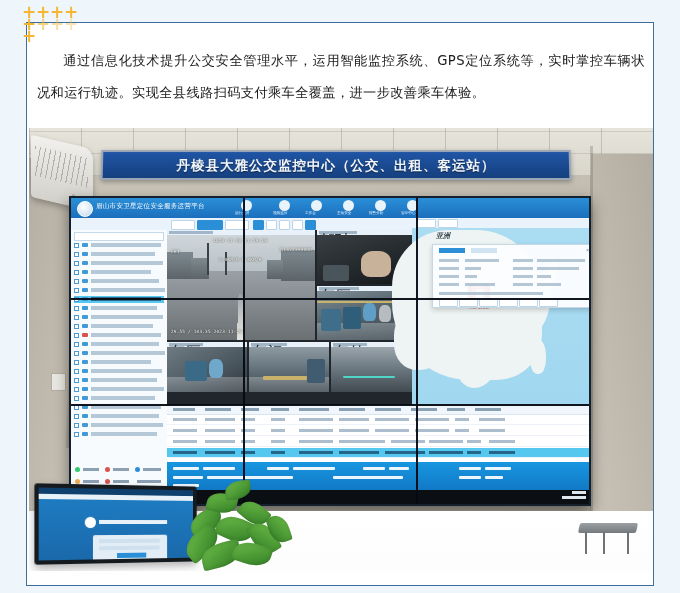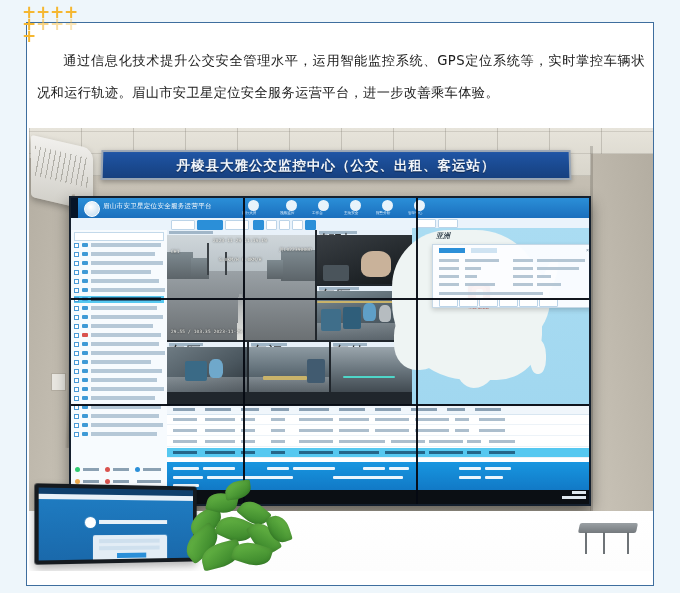--- a/index.html
+++ b/index.html
@@ -78,21 +78,21 @@
   
   .vw{position:absolute;left:40px;top:68px;width:522px;height:310px;
       background:#061428;border:2px solid #15202e;box-sizing:border-box;
       box-shadow:0 6px 14px rgba(0,0,0,.45);overflow:hidden;}
   .vw-inner{position:absolute;inset:0;}
   
   .seam-v{position:absolute;top:0;bottom:0;width:2px;background:rgba(5,10,18,.95);}
   .seam-h{position:absolute;left:0;right:0;height:2px;background:rgba(5,10,18,.95);}
 
   
-  .apphdr{position:absolute;left:7px;top:0;width:100%;height:20px;
+  .apphdr{position:absolute;left:0;top:0;width:100%;height:20px;
       background:linear-gradient(180deg,#2b8fd8,#1b6fbd);text-align:center;}
   .logo-c{position:absolute;left:6px;top:3px;width:14px;height:14px;border-radius:50%;
       background:radial-gradient(circle at 40% 35%,#ffffff,#bcd8ef);
       border:1px solid #fff;}
   .app-title{position:absolute;left:25px;top:4px;font-size:6.5px;color:#fff;
       letter-spacing:.3px;font-family:"DejaVu Sans",sans-serif;white-space:nowrap;}
   .navico{position:absolute;top:2px;width:11px;height:11px;border-radius:50%;
       background:rgba(255,255,255,.9);}
   .navlbl{position:absolute;top:13px;font-size:3.6px;color:#e7f3ff;white-space:nowrap;}
 
@@ -262,21 +262,21 @@
     <span style="left:42px;top:0px;">+</span>
     <span style="left:0px;top:12px;">+</span>
     <span style="left:0px;top:24px;">+</span>
     <span style="left:14px;top:12px;opacity:.6;">+</span>
     <span style="left:28px;top:12px;opacity:.45;">+</span>
     <span style="left:42px;top:12px;opacity:.35;">+</span>
   </div>
 
   <div class="card">
 
-    <div class="para"><span class="indent"></span><span>通过信息化技术提升公交安全管理水平，运用智能监控系统、GPS定位系统等，实时掌控车辆状况和运行轨迹。眉山市安卫星定位安全服务运营平台，进一步改善乘车体验。</span></div>
+    <div class="para"><span class="indent"></span><span>通过信息化技术提升公交安全管理水平，运用智能监控系统、GPS定位系统等，实时掌控车辆状况和运行轨迹。实现全县线路扫码支付乘车全覆盖，进一步改善乘车体验。</span></div>
 
     <div class="photo">
 
       <div class="wall"></div>
       <div class="ceiling"></div>
       <div class="wall-left"></div>
       <div class="wall-right"></div>
       <div class="corner-l"></div>
       <div class="corner-r"></div>
 

